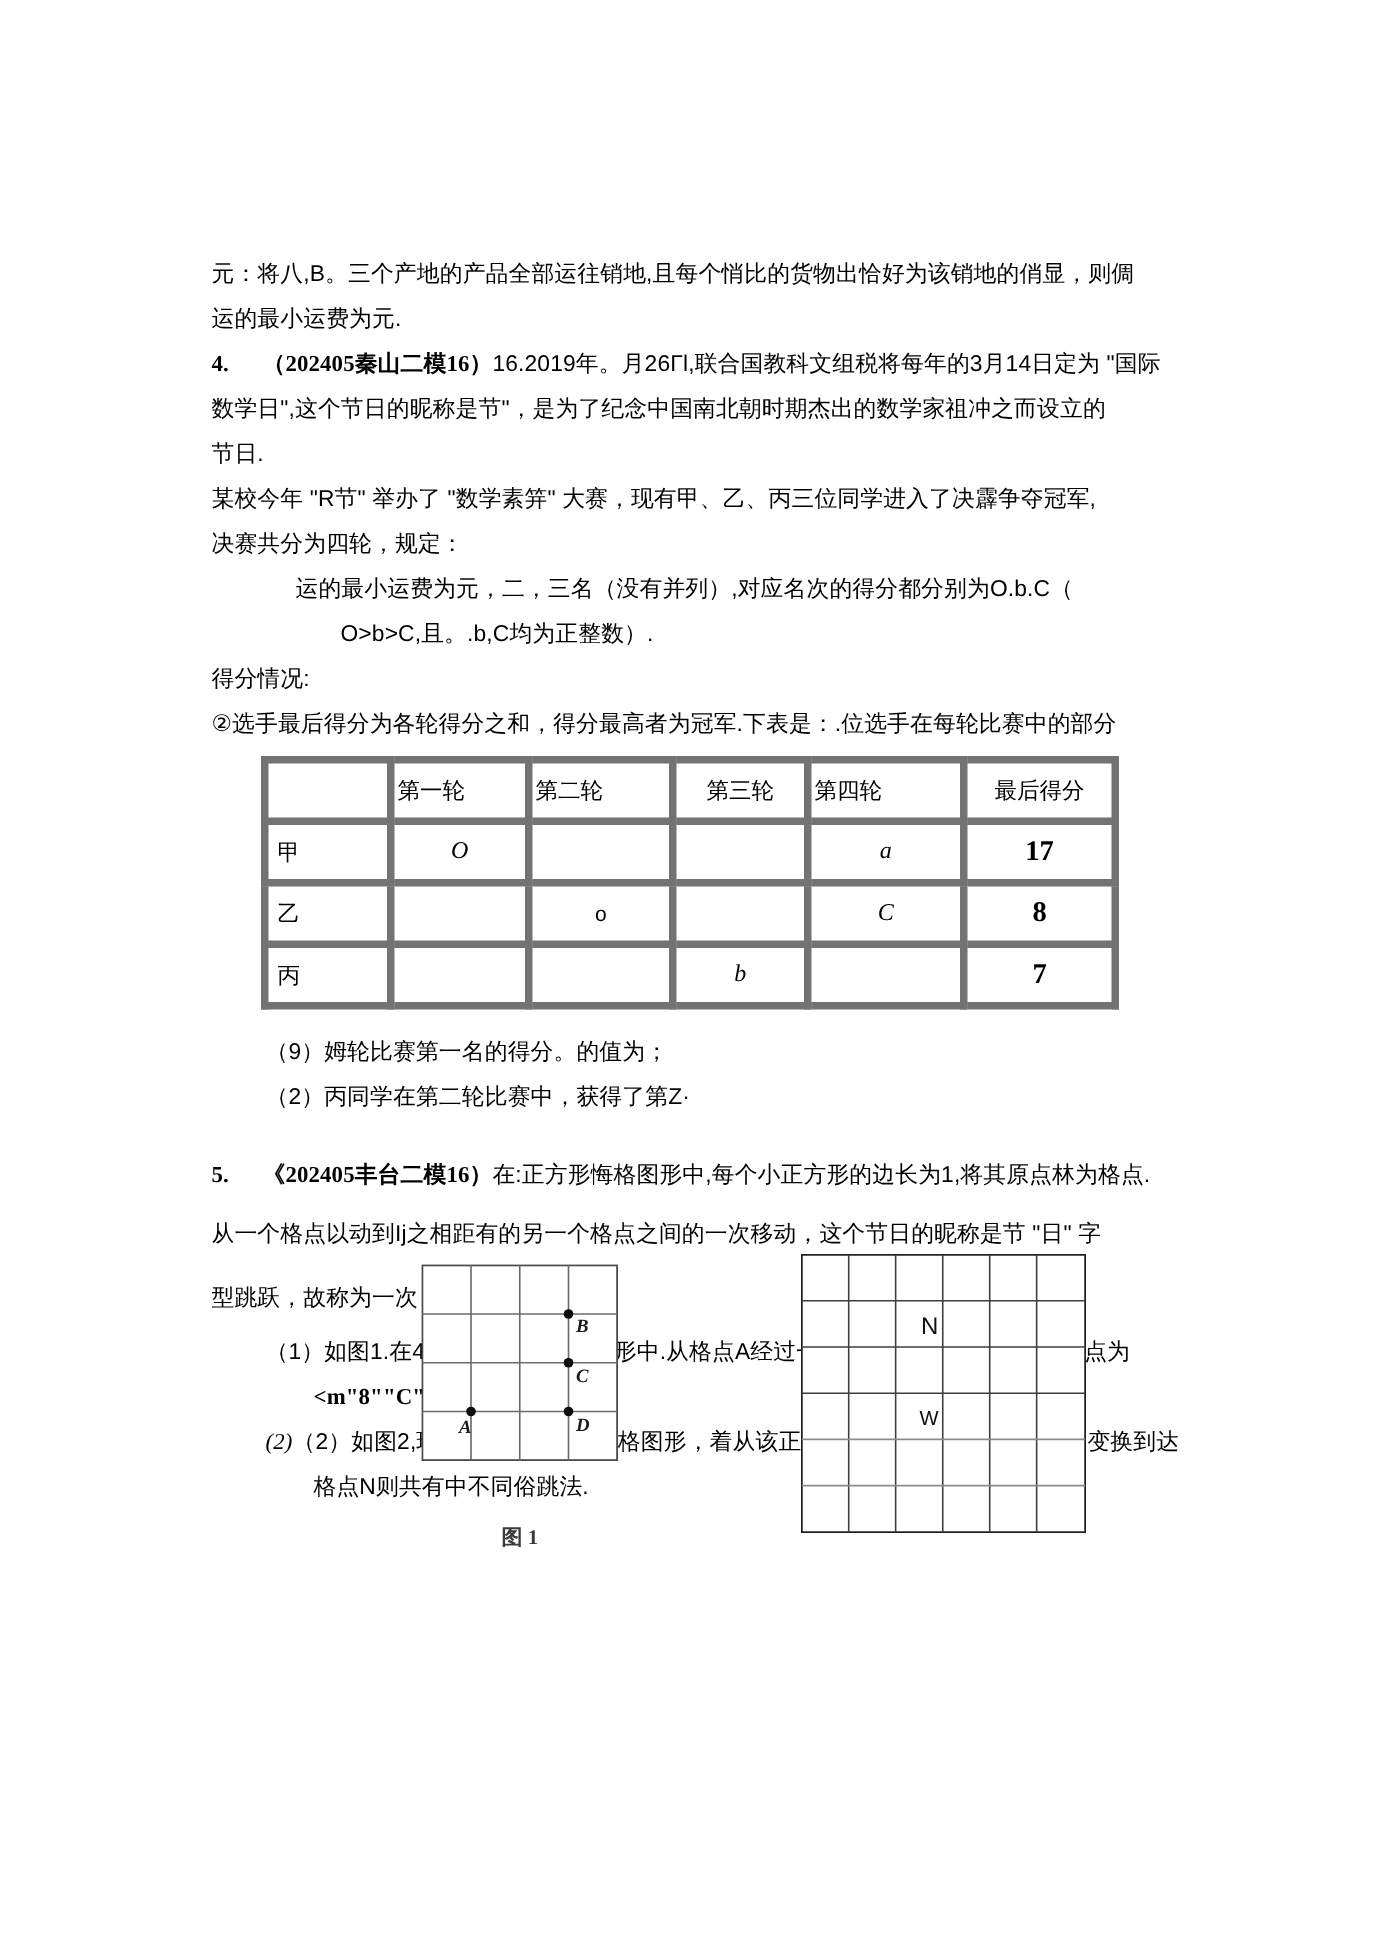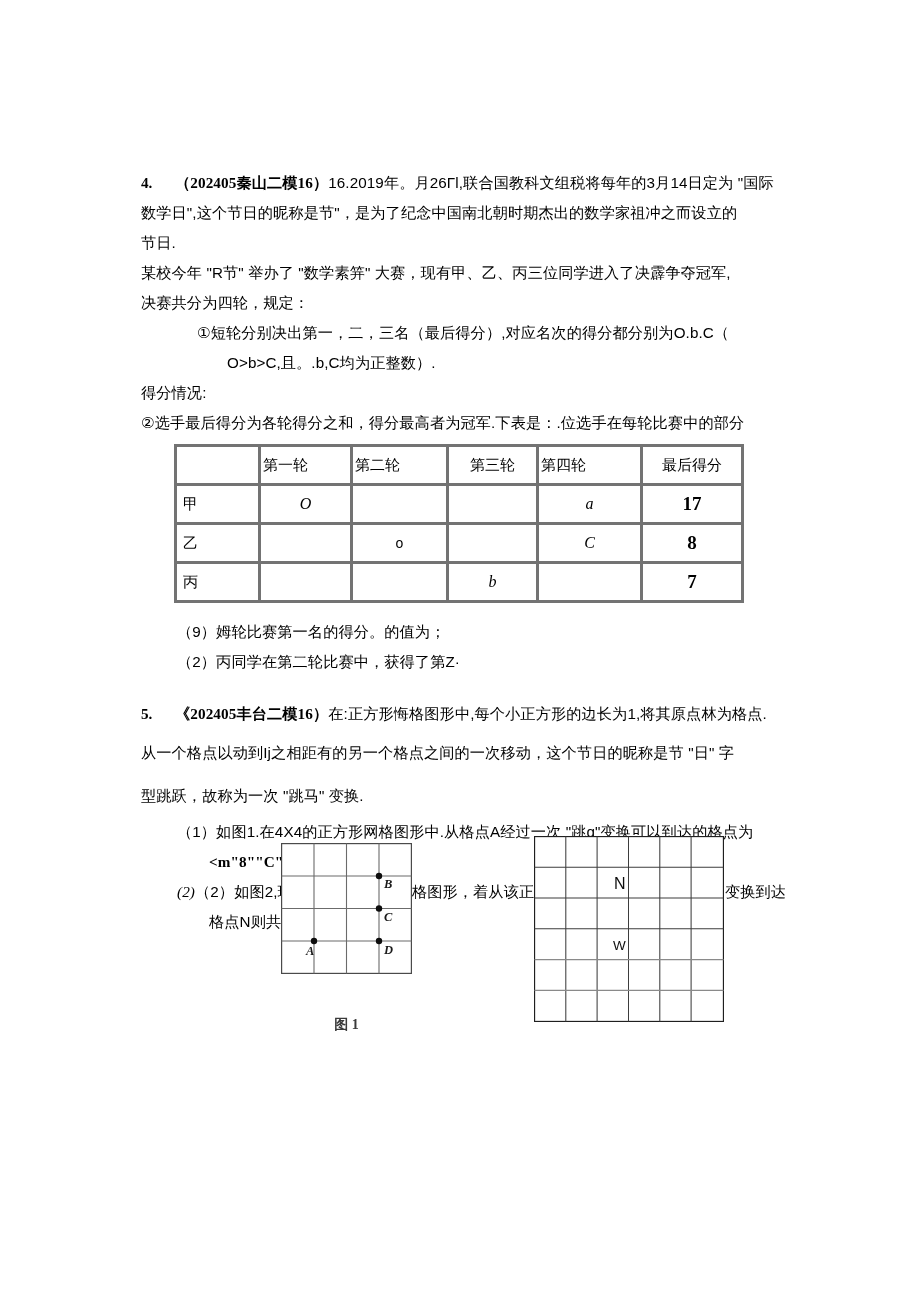--- a/index.html
+++ b/index.html
@@ -60,21 +60,21 @@
     margin-top: 6px;
     padding-left: 33px;
   }
   table.score-table {
     border-collapse: collapse;
     width: 567px;
     table-layout: fixed;
     font-size: 14.6px;
   }
   table.score-table td {
-    border: 3px solid #737373;
+    border: 5px solid #737373;
     height: 36px;
     padding: 0 6px;
     vertical-align: middle;
   }
   .th-cell { text-align: center; font-size: 15px; }
   .th-cell.left-pad { text-align: left; padding-left: 2px; }
   .row-label { text-align: left; font-size: 15px; padding-left: 2px; }
   .val-ital {
     text-align: center;
     font-family: "Liberation Serif", "DejaVu Serif", serif;
@@ -127,36 +127,40 @@
   }
   svg { display: block; }
 </style>
 </head>
 <body>
 
 <div class="page">
 
   <div class="content">
 
+    <div class="para">
+      <div>元：将八,B。三个产地的产品全部运往销地,且每个悄比的货物出恰好为该销地的俏显，则倜</div>
+      <div>运的最小运费为元.</div>
+    </div>
 
     <div class="q-row">
       <div class="q-num">4.</div>
       <div class="q-body">
         <div class="para">
           <span class="serif-b">（202405秦山二模16）</span><span>16.2019年。月26Γl,联合国教科文组税将每年的3月14日定为 "国际</span>
         </div>
       </div>
     </div>
 
     <div class="para">数学日",这个节日的昵称是节"，是为了纪念中国南北朝时期杰出的数学家祖冲之而设立的</div>
     <div class="para">节日.</div>
     <div class="para">某校今年 "R节" 举办了 "数学素笄" 大赛，现有甲、乙、丙三位同学进入了决霹争夺冠军,</div>
     <div class="para">决赛共分为四轮，规定：</div>
 
-    <div class="para indent-1">①短轮分别决出第一，二，三名（最后得分）,对应名次的得分都分别为O.b.C（</div>
+    <div class="para indent-1">运的最小运费为元，二，三名（没有并列）,对应名次的得分都分别为O.b.C（</div>
     <div class="para indent-2">O&gt;b&gt;C,且。.b,C均为正整数）.</div>
 
     <div class="para">得分情况:</div>
     <div class="para">②选手最后得分为各轮得分之和，得分最高者为冠军.下表是：.位选手在每轮比赛中的部分</div>
 
     <div class="score-table-wrap">
       <table class="score-table">
         <colgroup>
           <col style="width:84px">
           <col style="width:92px">

